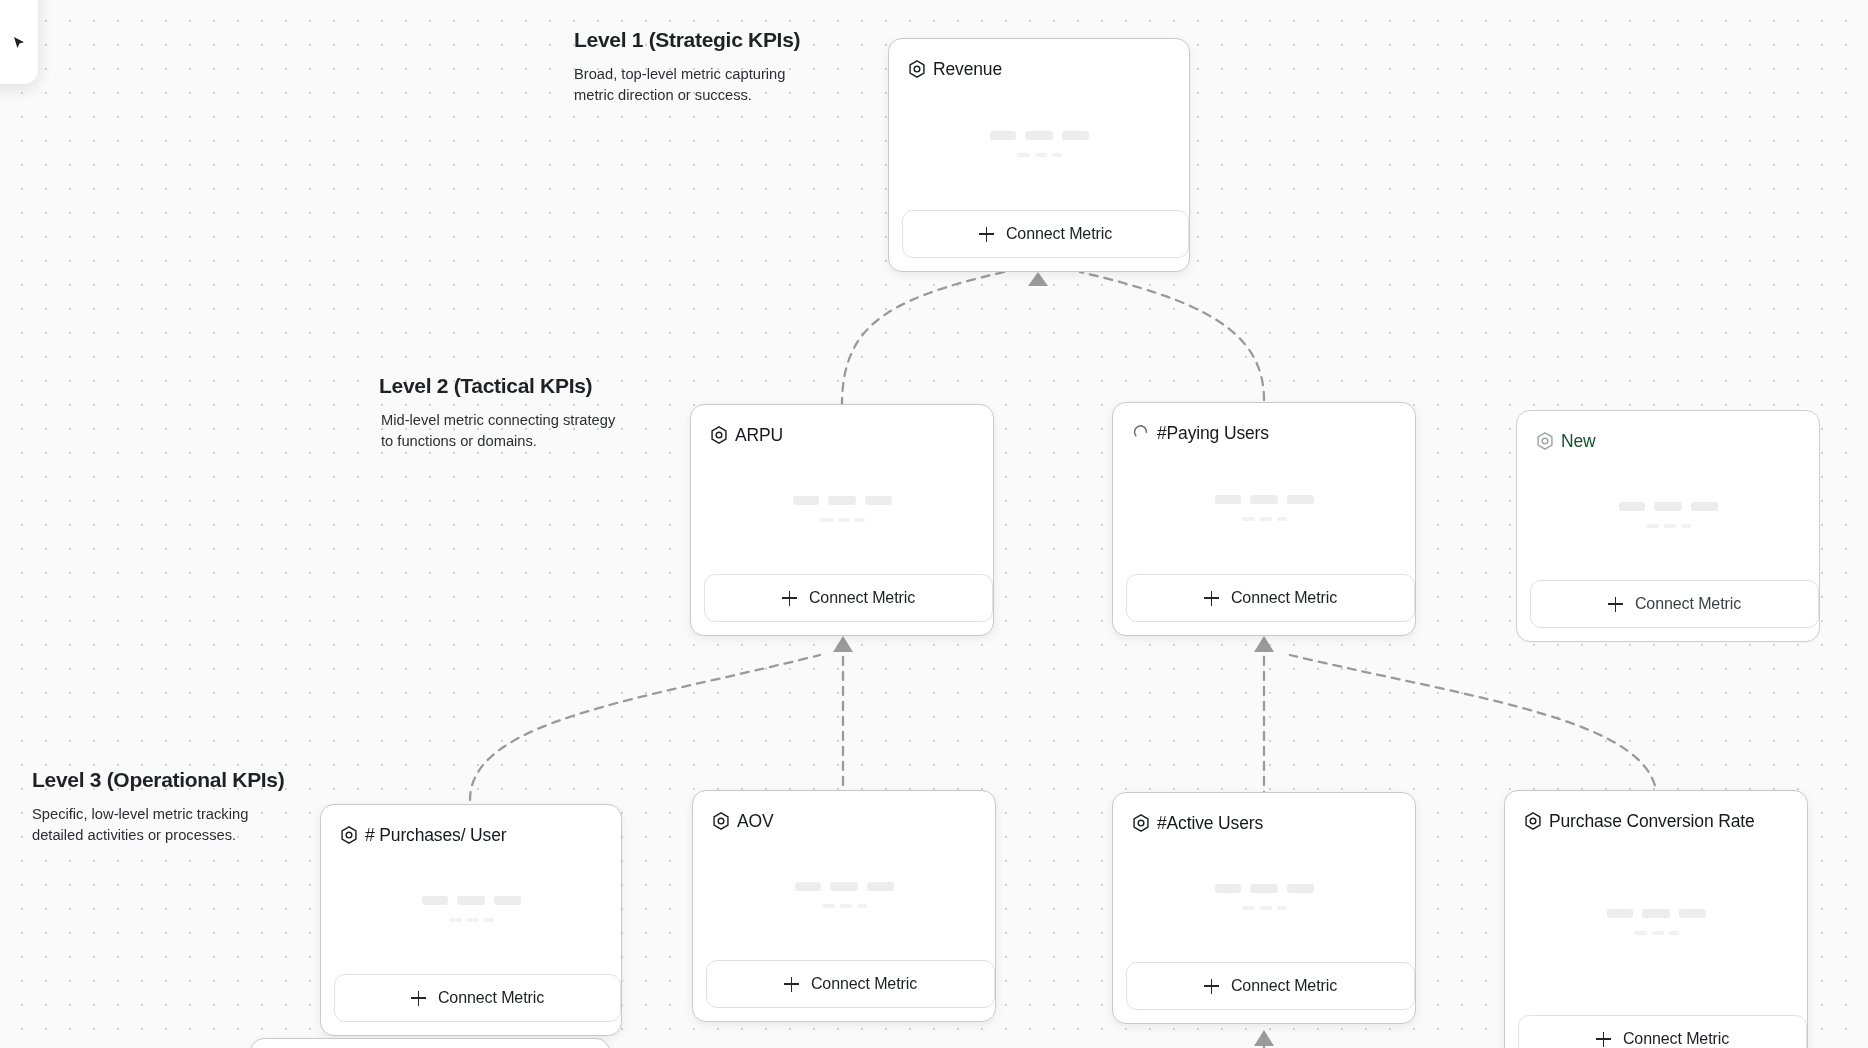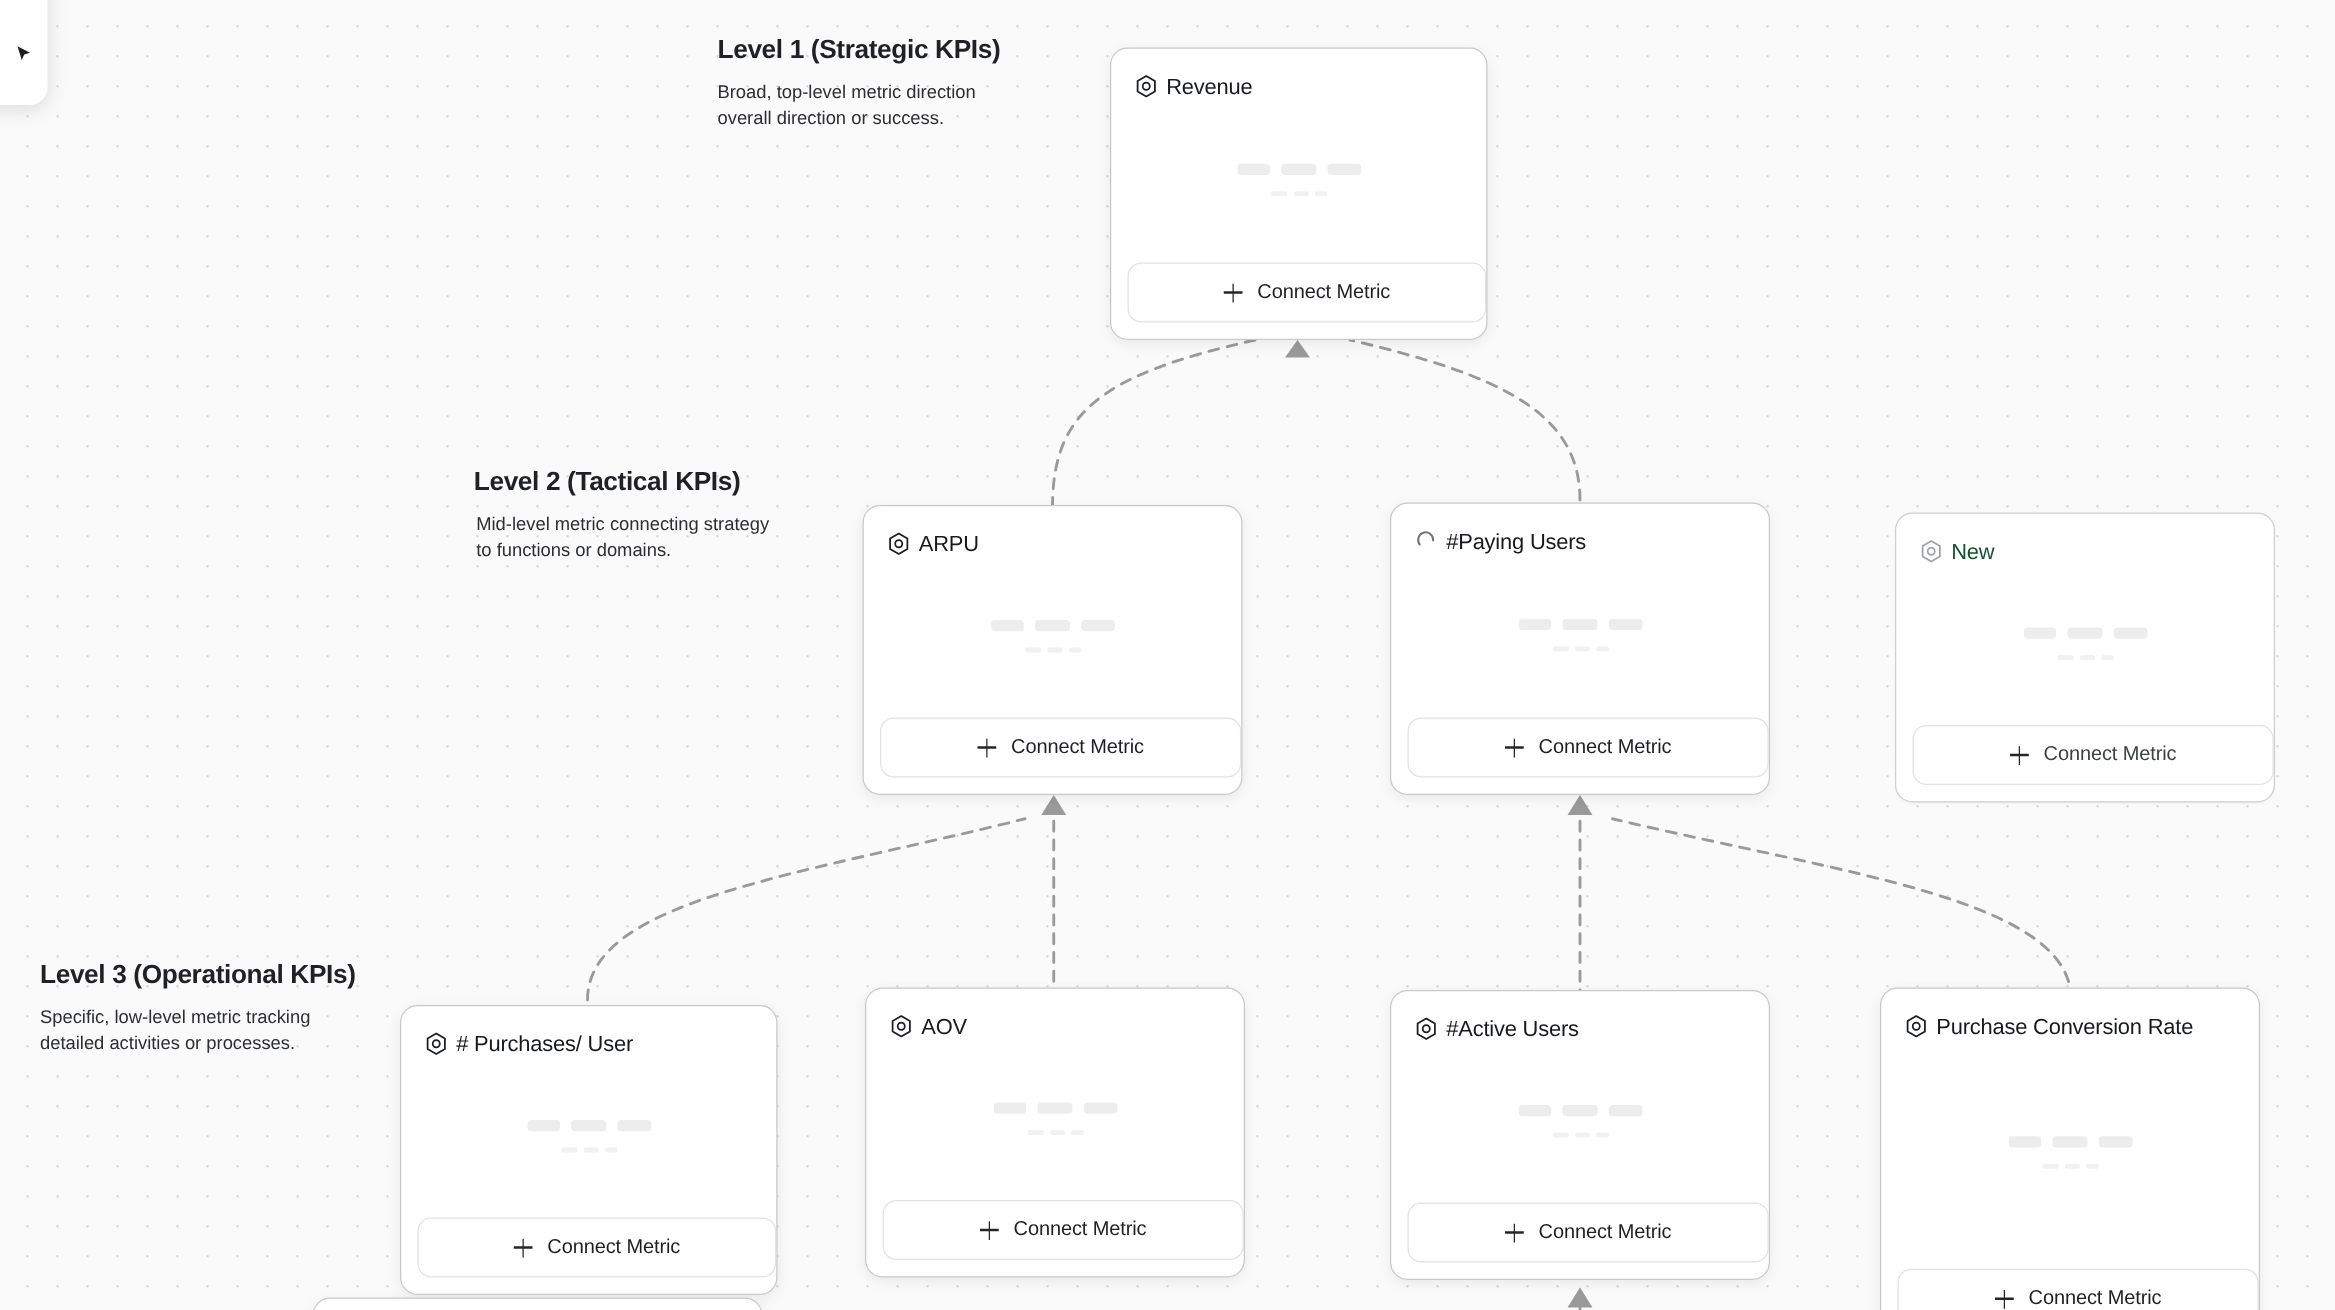--- a/index.html
+++ b/index.html
@@ -195,21 +195,21 @@
   <div id="corner-panel">
     <span class="cp-glyph">
       <svg viewBox="0 0 14 14">
           <path d="M2 1 L12 6.2 L7.4 7.6 L5.4 12 Z" fill="#1c1e21"></path>
         </svg>
     </span>
   </div>
 
   <div class="level-label" style="left:574px; top:28px;">
     <div class="level-title">Level 1 (Strategic KPIs)</div>
-    <div class="level-desc">Broad, top-level metric direction overall direction or success.</div>
+    <div class="level-desc">Broad, top-level metric capturing metric direction or success.</div>
   </div>
 
   <div class="level-label" style="left:379px; top:374px;">
     <div class="level-title">Level 2 (Tactical KPIs)</div>
     <div class="level-desc indent" style="max-width:238px;">Mid-level metric connecting strategy to functions or domains.</div>
   </div>
 
   <div class="level-label" style="left:32px; top:768px;">
     <div class="level-title">Level 3 (Operational KPIs)</div>
     <div class="level-desc" style="max-width:250px;">Specific, low-level metric tracking detailed activities or processes.</div>

